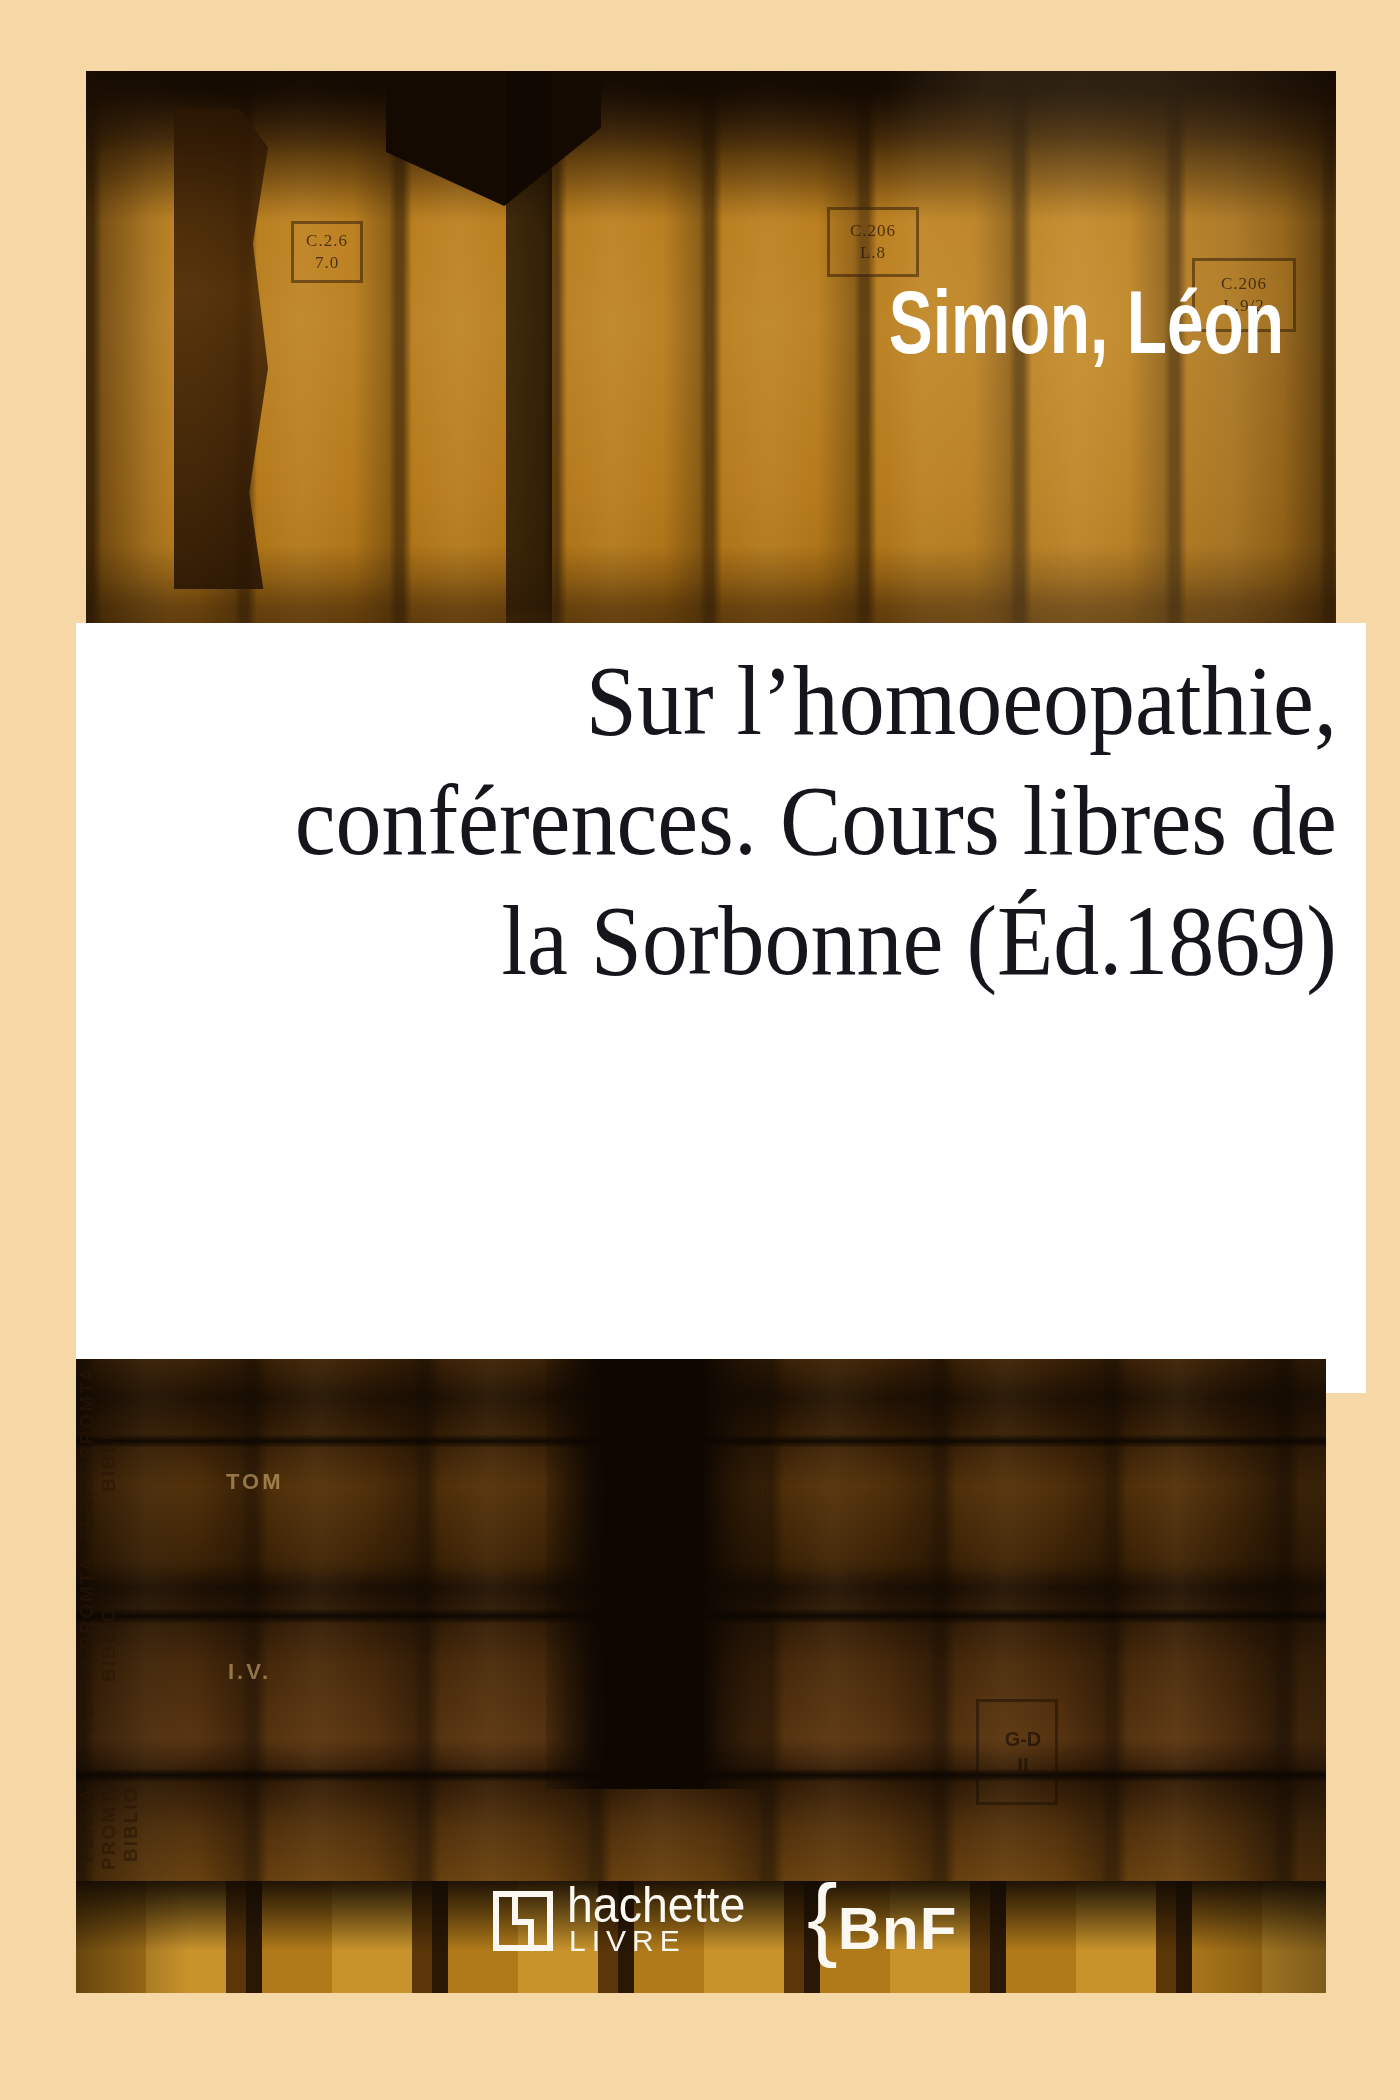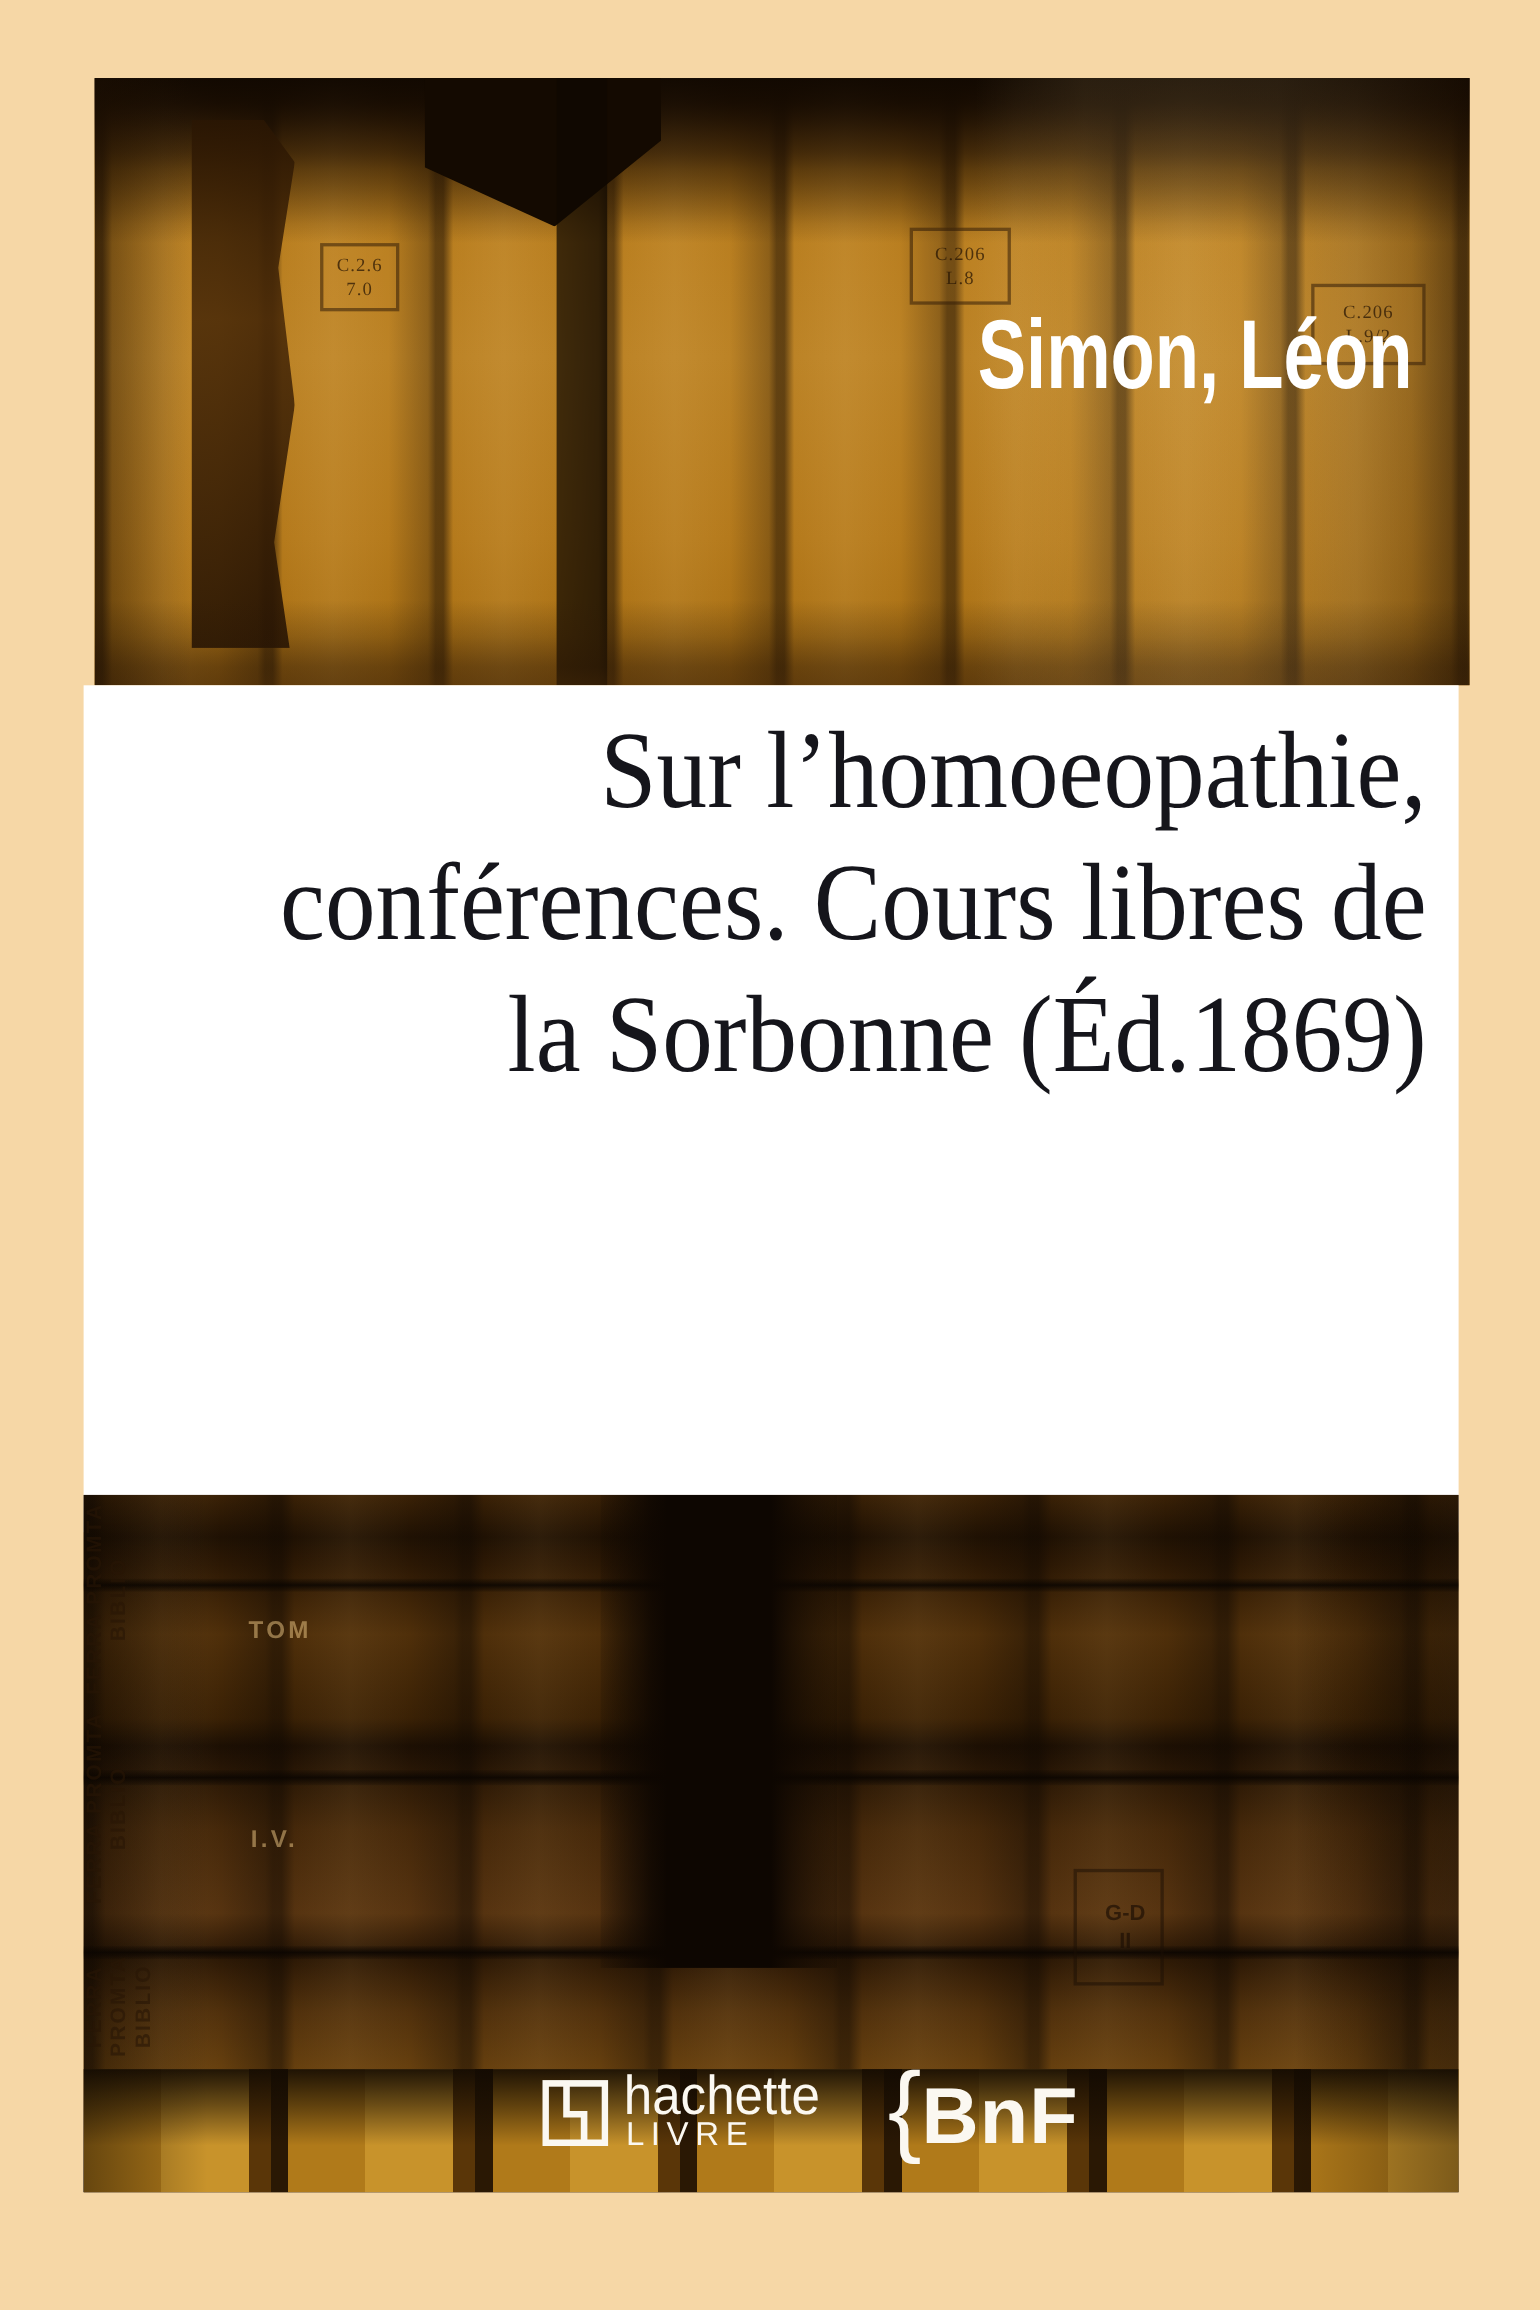--- a/index.html
+++ b/index.html
@@ -36,21 +36,21 @@
     color:rgba(35,18,3,.72);font-family:"Liberation Serif",serif;font-size:17px;line-height:22px;letter-spacing:1px;}
   .lbl-a{left:205px;top:150px;width:66px;height:56px;}
   .lbl-b{left:741px;top:136px;width:86px;height:64px;}
   .lbl-c{left:1106px;top:187px;width:98px;height:68px;}
 
   .author{position:absolute;top:207px;right:52px;color:#ffffff;
     font-family:"Liberation Sans",sans-serif;font-weight:bold;font-size:89px;line-height:89px;
     white-space:nowrap;transform:scaleX(.74);transform-origin:100% 50%;letter-spacing:0;}
 
   
-  .white-band{position:absolute;left:0;top:552px;width:1250px;height:770px;background:#ffffff;}
+  .white-band{position:absolute;left:0;top:552px;width:1250px;height:770px;background:#ffffff;padding-left:40px;}
   .title{position:absolute;top:18px;right:29px;text-align:right;color:#15151b;
     font-family:"Liberation Serif",serif;font-size:100px;line-height:120px;
     transform:scaleX(.92);transform-origin:100% 0;}
   .title .tline{white-space:nowrap;}
 
   
   .photo-bottom{position:absolute;left:0;top:1288px;width:1250px;height:634px;overflow:hidden;
     background:linear-gradient(180deg,#3a2106 0%,#1f1103 6%,#2c1804 10%,#4f2f0a 20%,#3a2105 32%,#1c0f03 36%,#45280a 48%,#563310 60%,#2a1705 66%,#50300c 74%,#6b430f 84%,#2f1b05 94%,#140b02 100%);}
   .photo-bottom .spines{background:repeating-linear-gradient(90deg,
       rgba(15,8,2,.45) 0px, rgba(15,8,2,.45) 8px,
@@ -84,21 +84,21 @@
 
   
   .logos{position:absolute;left:0;top:0;width:100%;height:100%;margin-left:20px;}
   .hachette-icon{position:absolute;left:397px;top:532px;width:60px;height:60px;}
   .hachette-name{position:absolute;left:471px;top:520px;color:#fbf8f1;font-size:50px;line-height:52px;
     letter-spacing:0;transform:scaleX(.93);transform-origin:0 0;white-space:nowrap;}
   .hachette-sub{position:absolute;left:473px;top:569px;color:#fbf8f1;font-size:30px;line-height:26px;
     letter-spacing:6px;white-space:nowrap;text-align:right;}
   .bnf{position:absolute;left:711px;top:514px;color:#fbf8f1;line-height:88px;white-space:nowrap;}
   .bnf .brace{font-size:92px;font-weight:normal;}
-  .bnf .bnf-name{font-size:72px;font-weight:bold;letter-spacing:1px;}
+  .bnf .bnf-name{font-size:60px;font-weight:bold;letter-spacing:1px;}
 </style>
 </head>
 <body>
 
 <div class="cover">
   <div class="frame">
 
     <div class="photo-top">
       <div class="spines"></div>
       <div class="top-shadow"></div>

